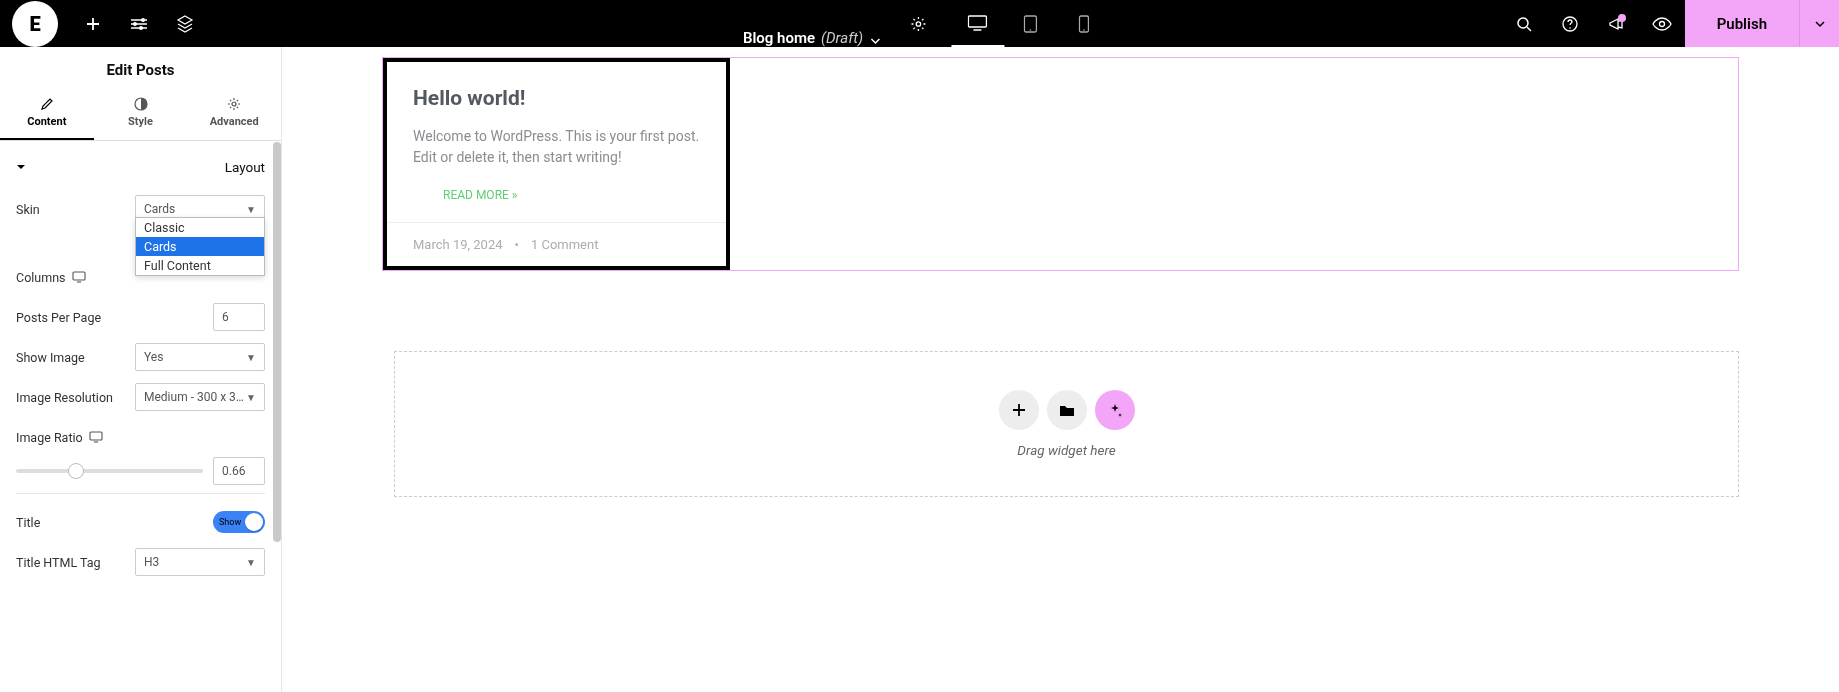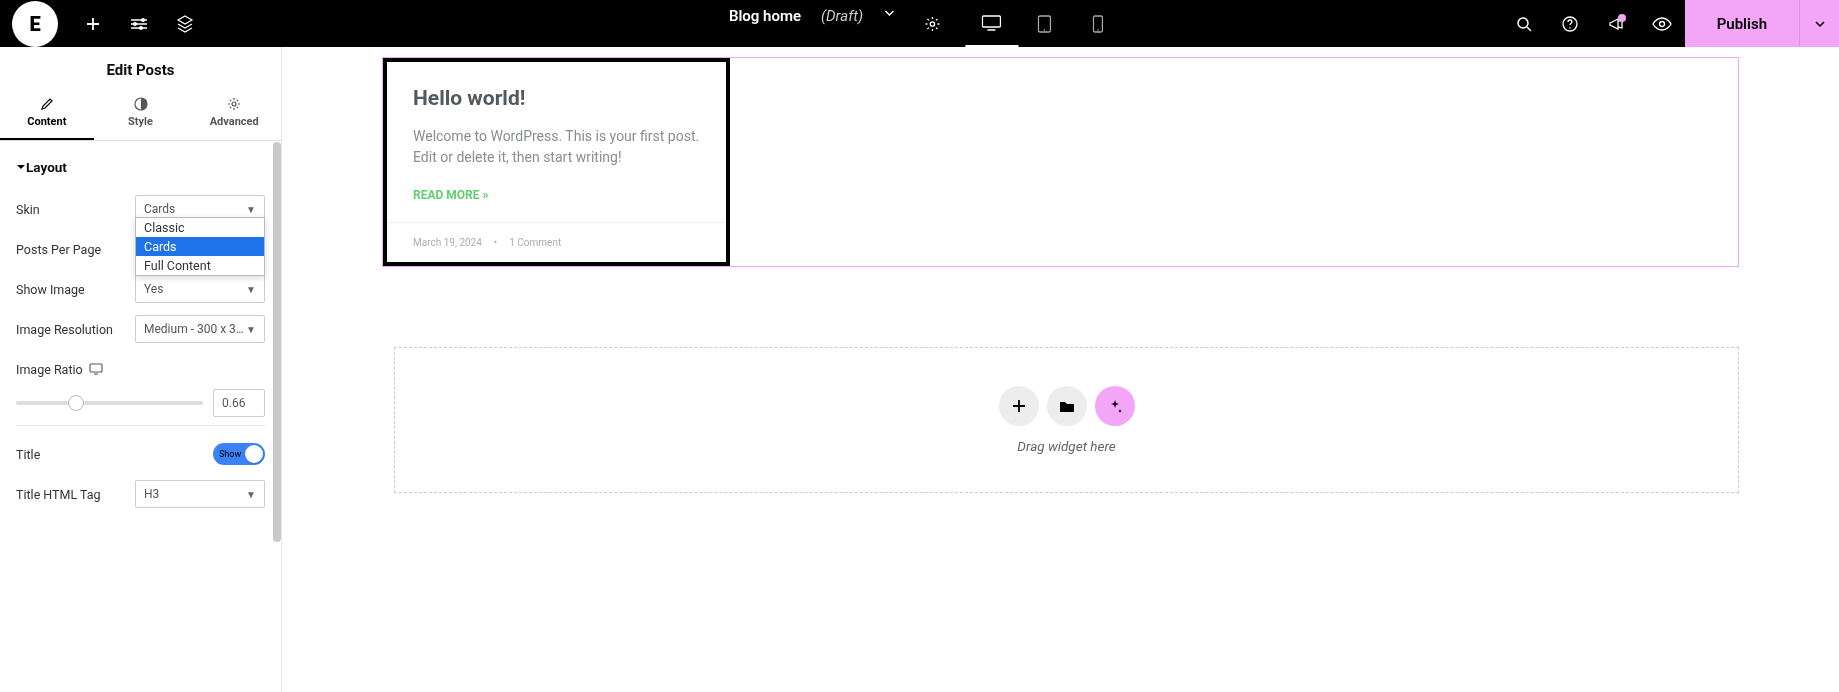--- a/index.html
+++ b/index.html
@@ -4,41 +4,41 @@
 <style>
 * { margin: 0; padding: 0; box-sizing: border-box; font-family: -apple-system, BlinkMacSystemFont, "Segoe UI", Roboto, Arial, sans-serif; }
 body { width: 1839px; height: 692px; overflow: hidden; background: #fff; }
 
 
 .topbar { height: 47px; background: #000; display: flex; align-items: center; color: #fff; position: relative; }
 .topbar-left { display: flex; align-items: center; height: 100%; }
 .logo-btn { width: 46px; height: 46px; background: #fff; border-radius: 50%; display: flex; align-items: center; justify-content: center; margin-left: 12px; margin-right: 12px; font-weight: 900; color: #000; font-size: 20px; }
 .top-icon-btn { width: 46px; height: 46px; display: flex; align-items: center; justify-content: center; cursor: pointer; color: #fff; }
 .topbar-center { position: absolute; left: 50%; transform: translateX(-50%); display: flex; align-items: center; height: 100%; }
-.doc-title { display: flex; align-items: flex-start; gap: 20px; height: 46px; padding: 6px 14px; cursor: pointer; }
+.doc-title { display: flex; align-items: flex-end; gap: 6px; height: 46px; padding: 0 14px; cursor: pointer; }
 .doc-title .name { font-size: 15px; font-weight: 600; }
 .doc-title .draft { font-size: 15px; font-style: italic; color: #ccc; }
 .device-tabs { display: flex; align-items: center; margin-left: 10px; height: 46px; }
 .device-tab { width: 53px; height: 46px; display: flex; align-items: center; justify-content: center; cursor: pointer; }
 .device-tab.active { border-bottom: 2px solid #fff; }
 .topbar-right { margin-left: auto; display: flex; align-items: center; height: 100%; }
 .publish-btn { background: #f3a6f7; color: #000; height: 47px; padding: 0 32px; font-size: 15px; font-weight: 600; display: flex; align-items: center; cursor: pointer; }
 .publish-dd { background: #f3a6f7; color: #000; height: 47px; width: 40px; display: flex; align-items: center; justify-content: center; cursor: pointer; border-left: 1px solid rgba(0,0,0,0.1); }
 .notify-dot { position: absolute; top: -2px; right: -2px; width: 8px; height: 8px; background: #f3a6f7; border-radius: 50%; }
 .icon-wrap { position: relative; display: inline-flex; }
 
 
 .panel { position: absolute; top: 47px; left: 0; width: 282px; bottom: 0; background: #fff; border-right: 1px solid #e6e6e6; display: flex; flex-direction: column; }
 .panel-scroll { overflow-y: auto; height: 100%; }
 .panel-title { text-align: center; font-size: 15px; font-weight: 700; padding: 14px 0 10px; color: #0c0d0e; }
 .panel-tabs { display: flex; border-bottom: 1px solid #ddd; font-weight: bold; }
 .panel-tab { flex: 1; text-align: center; padding: 8px 0 10px; font-size: 11px; color: #555; cursor: pointer; }
 .panel-tab.active { color: #000; border-bottom: 2px solid #000; }
 .panel-tab-icon { display: block; margin: 0 auto 4px; }
-.section-header { display: flex; align-items: center; font-size: 13.5px; font-weight: 700; padding: 18px 16px 14px; cursor: pointer; color: #0c0d0e; }
+.section-header { display: flex; align-items: center; gap: 6px; font-size: 13.5px; font-weight: 400; padding: 18px 16px 14px; cursor: pointer; color: #0c0d0e; justify-content: space-between; }
 .controls { padding: 0 16px; }
 .row { display: flex; align-items: center; justify-content: space-between; min-height: 40px; font-size: 12.5px; color: #333; }
 .row .label { display: flex; align-items: center; gap: 6px; }
 .select { width: 130px; height: 28px; border: 1px solid #ccc; background: #fff; font-size: 12px; padding: 0 8px; display: flex; align-items: center; justify-content: space-between; cursor: pointer; color: #555; border-radius: 2px; }
 .select .caret { font-size: 10px; color: #666; }
 .dropdown { position: absolute; width: 130px; background: #fff; border: 1px solid #bbb; font-size: 12.5px; z-index: 10; box-shadow: 0 2px 6px rgba(0,0,0,0.15); }
 .dropdown .opt { padding: 2px 8px; cursor: pointer; color: #333; }
 .dropdown .opt.sel { background: #1e73e8; color: #fff; }
 .num-input { width: 52px; height: 28px; border: 1px solid #ccc; font-size: 12px; padding: 0 8px; color: #555; border-radius: 2px; }
 .toggle { width: 52px; height: 22px; background: #ddd; border-radius: 11px; position: relative; display: flex; align-items: center; justify-content: flex-end; padding-right: 6px; font-size: 9px; color: #777; cursor: pointer; }
@@ -55,22 +55,22 @@
 
 .collapse-handle { position: absolute; left: 282px; top: 380px; width: 14px; height: 40px; background: #fff; border: 1px solid #ddd; border-left: none; border-radius: 0 4px 4px 0; display: flex; align-items: center; justify-content: center; cursor: pointer; font-size: 10px; color: #666; }
 
 
 .canvas { position: absolute; top: 47px; left: 282px; right: 0; bottom: 0; background: #fff; overflow: auto; }
 .widget-selected { margin: 10px 100px 0 100px; border: 1.5px solid #f3a6f7; }
 .post-card { width: 347px; border: 4px solid #000000; background: #fff; }
 .post-card-body { padding: 24px 26px 20px; }
 .post-title { font-size: 21px; font-weight: 700; color: #54595f; margin-bottom: 16px; }
 .post-excerpt { font-size: 14px; color: #8a8d91; line-height: 1.5; margin-bottom: 20px; }
-.read-more { font-size: 12px; color: #61ce70; font-weight: 700; }
-.post-meta { border-top: 1px solid #eee; padding: 14px 26px; font-size: 10px; color: #adadad; display: flex; gap: 12px; align-items: center; }
+.read-more { font-size: 12px; color: #61ce70; font-weight: 400; margin-left: 30px; }
+.post-meta { border-top: 1px solid #eee; padding: 14px 26px; font-size: 13px; color: #adadad; display: flex; gap: 12px; align-items: center; }
 .meta-dot { color: #adadad; }
 
 .drop-area { margin: 80px 100px 40px 112px; border: 1.5px dashed #ccc; height: 146px; display: flex; flex-direction: column; align-items: center; justify-content: center; gap: 12px; }
 .drop-icons { display: flex; gap: 8px; }
 .drop-icon { width: 40px; height: 40px; border-radius: 50%; background: #ededed; display: flex; align-items: center; justify-content: center; cursor: pointer; }
 .drop-icon.ai { background: #f3a6f7; }
 .drop-text { font-size: 13.5px; font-style: italic; color: #666; }
 
 svg { display: block; }
 </style>
@@ -214,20 +214,29 @@
           <span>Cards</span>
           <span class="caret">▼</span>
         </div>
         <div class="dropdown" style="right:0; top:28px;margin-left:16px;">
           <div class="opt">Classic</div>
           <div class="opt sel">Cards</div>
           <div class="opt">Full Content</div>
         </div>
       </div>
 
+      <div class="row" style="margin-top:28px;">
+        <span class="label">
+          <span>Columns</span>
+          <svg width="14" height="12" viewBox="0 0 14 12">
+              <rect x="1" y="1" width="12" height="8" rx="1" stroke="#555" stroke-width="1.1" fill="none"></rect>
+              <path d="M5 11h4" stroke="#555" stroke-width="1.1"></path>
+            </svg>
+        </span>
+      </div>
 
       <div class="row">
         <span class="label">Posts Per Page</span>
         <input class="num-input" value="6" style="">
       </div>
 
       <div class="row">
         <span class="label">Show Image</span>
         <div class="select">
           <span>Yes</span>

